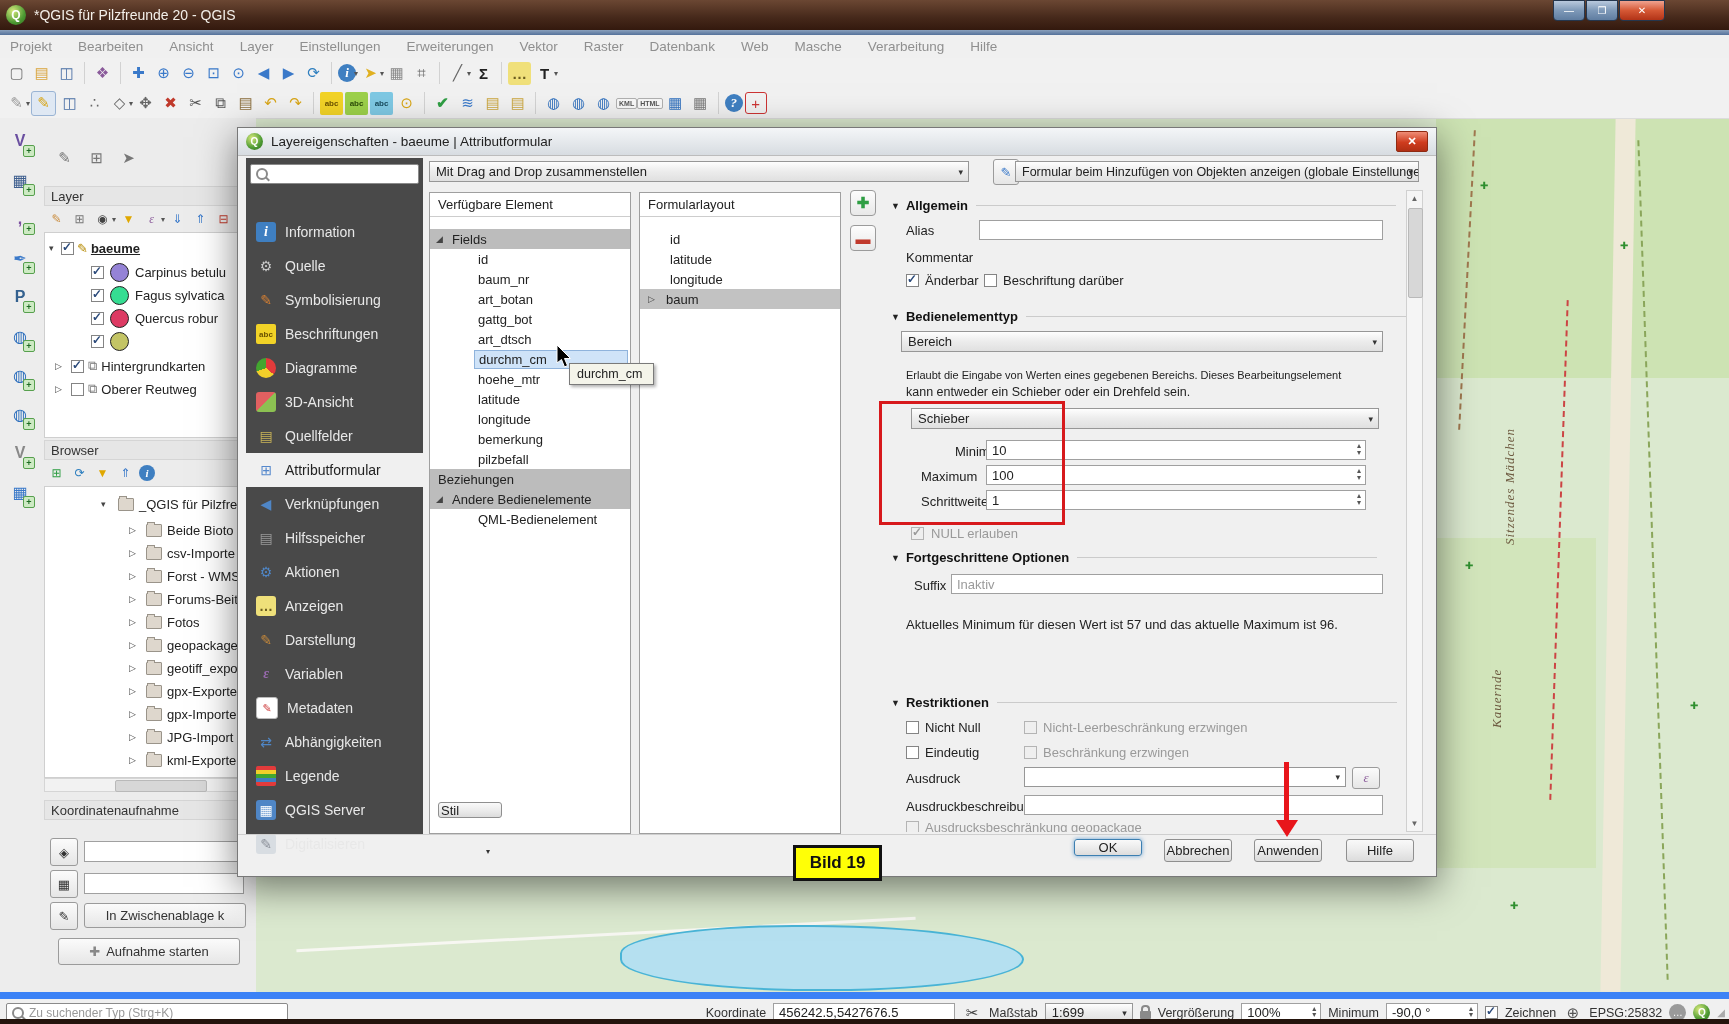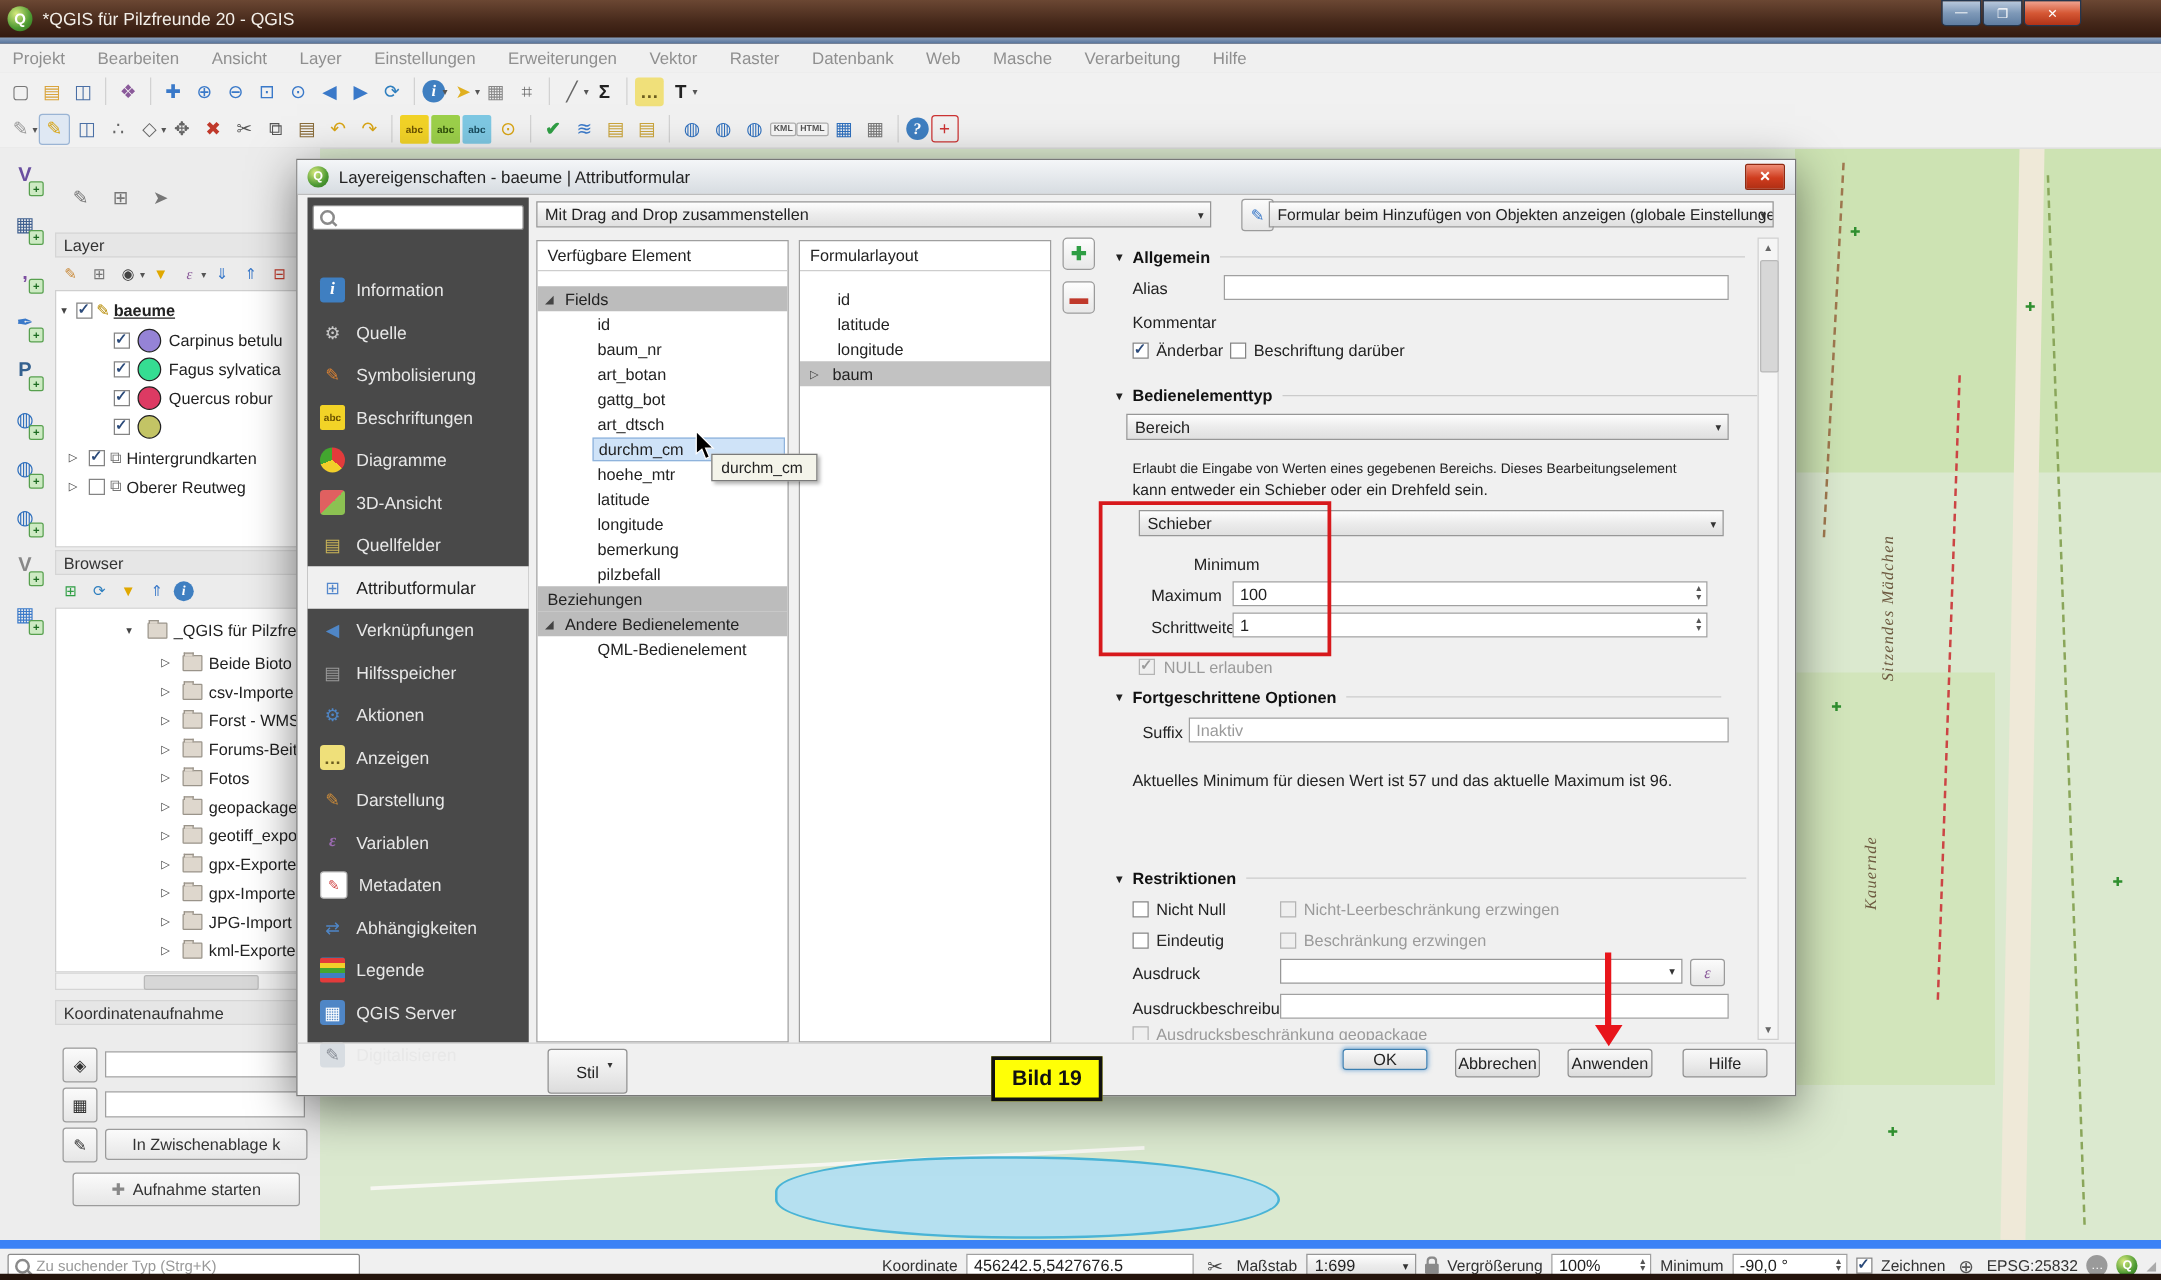--- a/index.html
+++ b/index.html
@@ -629,20 +629,21 @@
   <div class="sech" style="left:653px;top:181px">
       <span>Bedienelementtyp</span>
       <span class="hline" style="width:380px"></span>
     </div>
   <div class="combo" style="position:absolute;left:663px;top:203px;width:482px;height:21px">Bereich</div>
   <span class="flbl" style="left:668px;top:241px;font-size:11px">Erlaubt die Eingabe von Werten eines gegebenen Bereichs.  Dieses Bearbeitungselement</span>
   <span class="flbl" style="left:668px;top:257px;font-size:12.5px">kann entweder ein Schieber oder ein Drehfeld sein.</span>
 
   <div class="combo" style="position:absolute;left:673px;top:280px;width:468px;height:21px">Schieber</div>
   <span class="flbl" style="left:717px;top:316px">Minimum</span>
+  <div class="inp spin" style="position:absolute;left:748px;top:312px;width:380px;height:20px">10</div>
   <span class="flbl" style="left:683px;top:341px">Maximum</span>
   <div class="inp spin" style="position:absolute;left:748px;top:337px;width:380px;height:20px">100</div>
   <span class="flbl" style="left:683px;top:366px">Schrittweite</span>
   <div class="inp spin" style="position:absolute;left:748px;top:362px;width:380px;height:20px">1</div>
   <div class="redbox" style="left:641px;top:273px;width:180px;height:118px"></div>
 
   <span class="cb ck dis" style="position:absolute;left:673px;top:399px"></span>
   <span class="flbl dis" style="left:693px;top:398px">NULL erlauben</span>
 
   <div class="sech" style="left:653px;top:422px">
@@ -676,21 +677,21 @@
     <span class="flbl dis" style="left:26px;top:1px">Ausdrucksbeschränkung geopackage</span>
   </div>
 
   <div class="vscroll" style="left:1168px;top:62px;height:642px">
     <span class="varrow" style="top:0">▲</span>
     <div class="vthumb" style="top:17px;height:88px"></div>
     <span class="varrow" style="bottom:0">▼</span>
   </div>
 
   <div class="abs" style="left:0;top:706px;width:1198px;height:1px;background:#cfcfcf"></div>
-  <div class="btn" style="left:200px;top:711px;width:64px;height:36px;justify-content:flex-start;padding-left:22px">Stil</div>
+  <div class="btn" style="left:200px;top:674px;width:64px;height:16px;justify-content:flex-start;padding-left:2px">Stil</div>
   <span class="stilcar" style="left:248px;top:719px">▾</span>
   <div class="btn def" style="left:836px;top:711px;width:68px;height:17px">OK</div>
   <div class="btn" style="left:926px;top:711px;width:68px;height:23px">Abbrechen</div>
   <div class="btn" style="left:1016px;top:711px;width:68px;height:23px">Anwenden</div>
   <div class="btn" style="left:1108px;top:711px;width:68px;height:23px">Hilfe</div>
 </div>
 
 <div class="abs" id="tooltip">durchm_cm</div>
 <svg class="abs" id="cursor" width="18" height="26" viewBox="0 0 18 26">
   <path d="M1,1 L1,19 L5.5,15.5 L8.5,23 L11.5,21.5 L8.5,14.5 L14.5,14.5 Z" fill="#000" stroke="#fff" stroke-width="1"></path>

